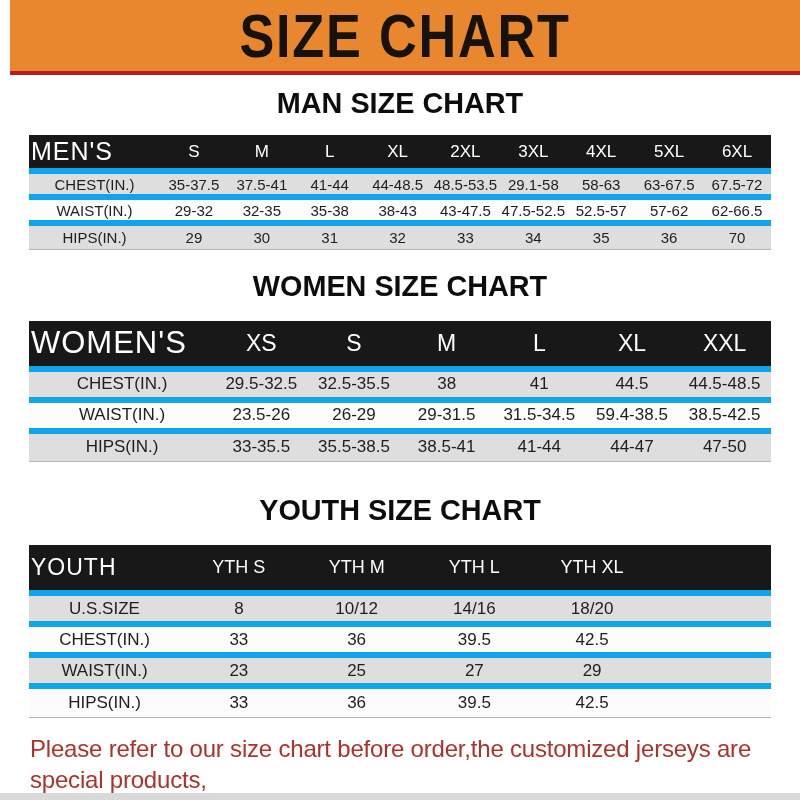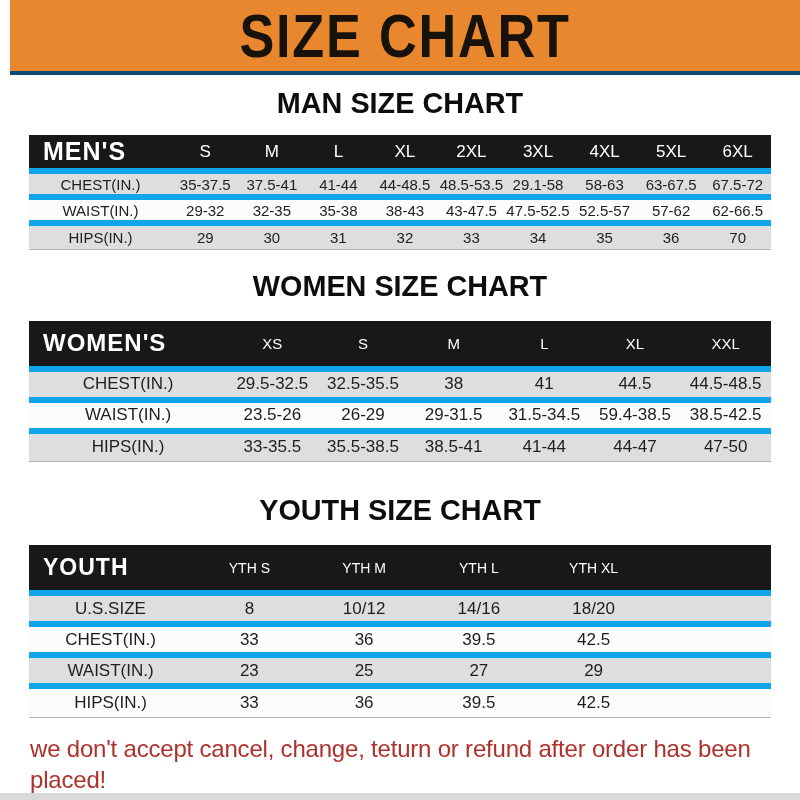--- a/index.html
+++ b/index.html
@@ -7,21 +7,21 @@
     width:800px;height:800px;
     background:#ffffff;
     font-family:"Liberation Sans", sans-serif;
     overflow:hidden;
     position:relative;
   }
   
   .banner{
     height:71px;
     background:#E8872D;
-    border-bottom:4px solid #0c4a6e;
+    border-bottom:4px solid #b91c1c;
     display:flex;align-items:center;justify-content:center;margin-left:10px;
   }
   .banner-text{
     font-size:58px;
     font-weight:900;
     color:#17120c;
     letter-spacing:2px;
     line-height:1;
     transform:scaleX(0.9) scaleY(1.05);
     white-space:nowrap;
@@ -52,47 +52,47 @@
   .table-wrap-youth{margin-top:19px;}
   table.size-table thead th{
     background:#181818;
     color:#ffffff;
     font-weight:normal;
     text-align:center;
     border-bottom:2px solid #cfcfcf;
   }
   table.size-table thead th:first-child{
     text-align:left;
-    padding-left:14px;
-    font-weight:700;
+    padding-left:2px;
+    font-weight:400;
     letter-spacing:1px;
   }
   table.size-table tbody tr{border-top:6px solid #0ea5e9;}
   table.size-table tbody tr:last-child{border-bottom:1px solid #b5b5b5;}
   table.size-table tbody tr:nth-child(odd){background:#DEDEDE;}
   table.size-table tbody tr:nth-child(even){background:#FCFCFC;}
   table.size-table tbody th,
   table.size-table tbody td{
     font-weight:normal;
     text-align:center;
     color:#1e1e1e;
     padding:0;
   }
   
   .men thead th{height:31px;font-size:17px;}
   .men thead th:first-child{font-size:25px;width:128px;}
   .men tbody tr{height:26px;}
   .men tbody th,.men tbody td{font-size:15px;}
   
-  .women thead th{height:43px;font-size:15px;}
-  .women thead th:first-child{font-size:24px;width:183px;}
+  .women thead th{height:43px;font-size:23px;}
+  .women thead th:first-child{font-size:31px;width:183px;}
   .women tbody tr{height:31px;}
   .women tbody th,.women tbody td{font-size:17px;}
   
-  .youth thead th{height:43px;font-size:14px;}
+  .youth thead th{height:43px;font-size:18px;}
   .youth thead th:first-child{font-size:23px;width:148px;}
   .youth thead th:last-child{width:118px;}
   .youth tbody tr{height:31px;}
   .youth tbody th,.youth tbody td{font-size:17px;}
   
   .footer{
     margin:15px 0 0 30px;
     font-size:24px;
     line-height:31px;
     color:#AE312C;
@@ -258,16 +258,17 @@
           <td>36</td>
           <td>39.5</td>
           <td>42.5</td>
           <td></td>
         </tr>
       </tbody>
     </table>
 </div>
 
 <div class="footer">
+  <div>Please refer to our size chart before order,the customized jerseys are special products,</div>
   <div>we don't accept cancel, change, teturn or refund after order has been placed!</div>
 </div>
 
 <div class="bottom-strip"></div>
 
 </body></html>

